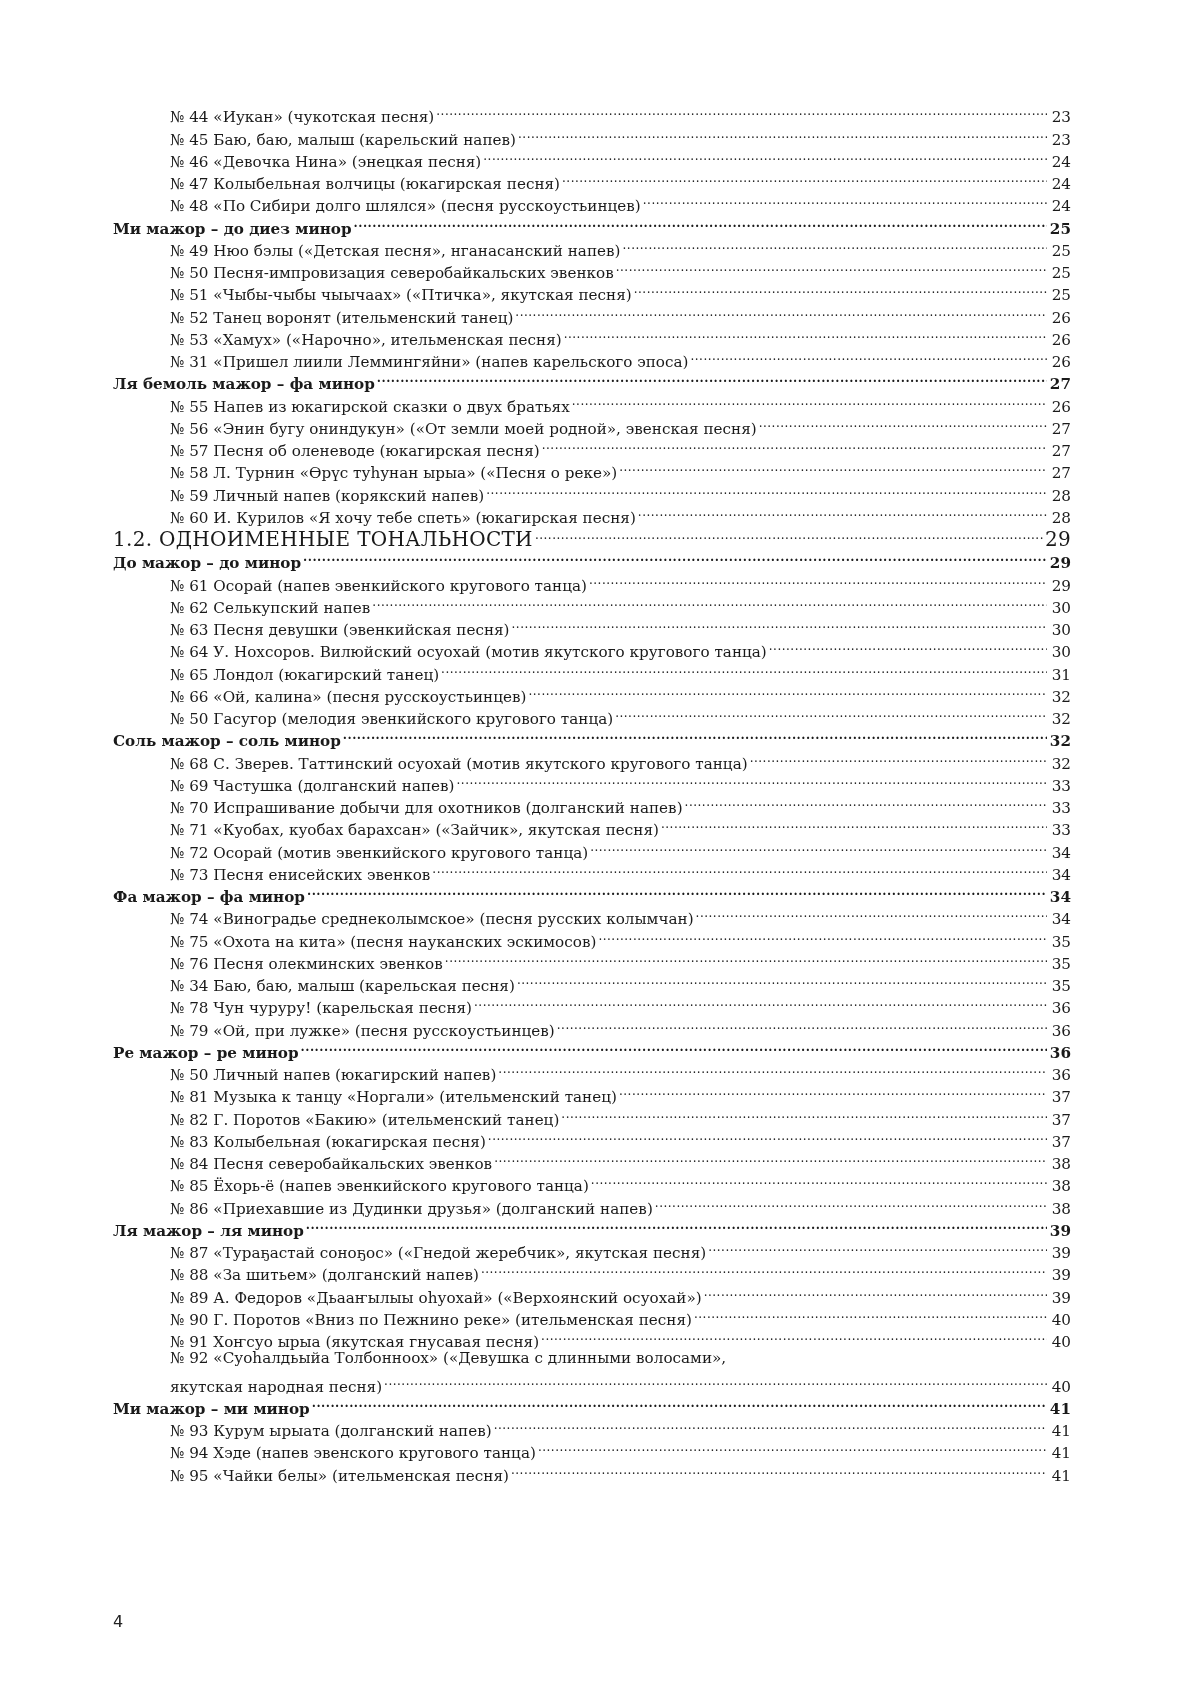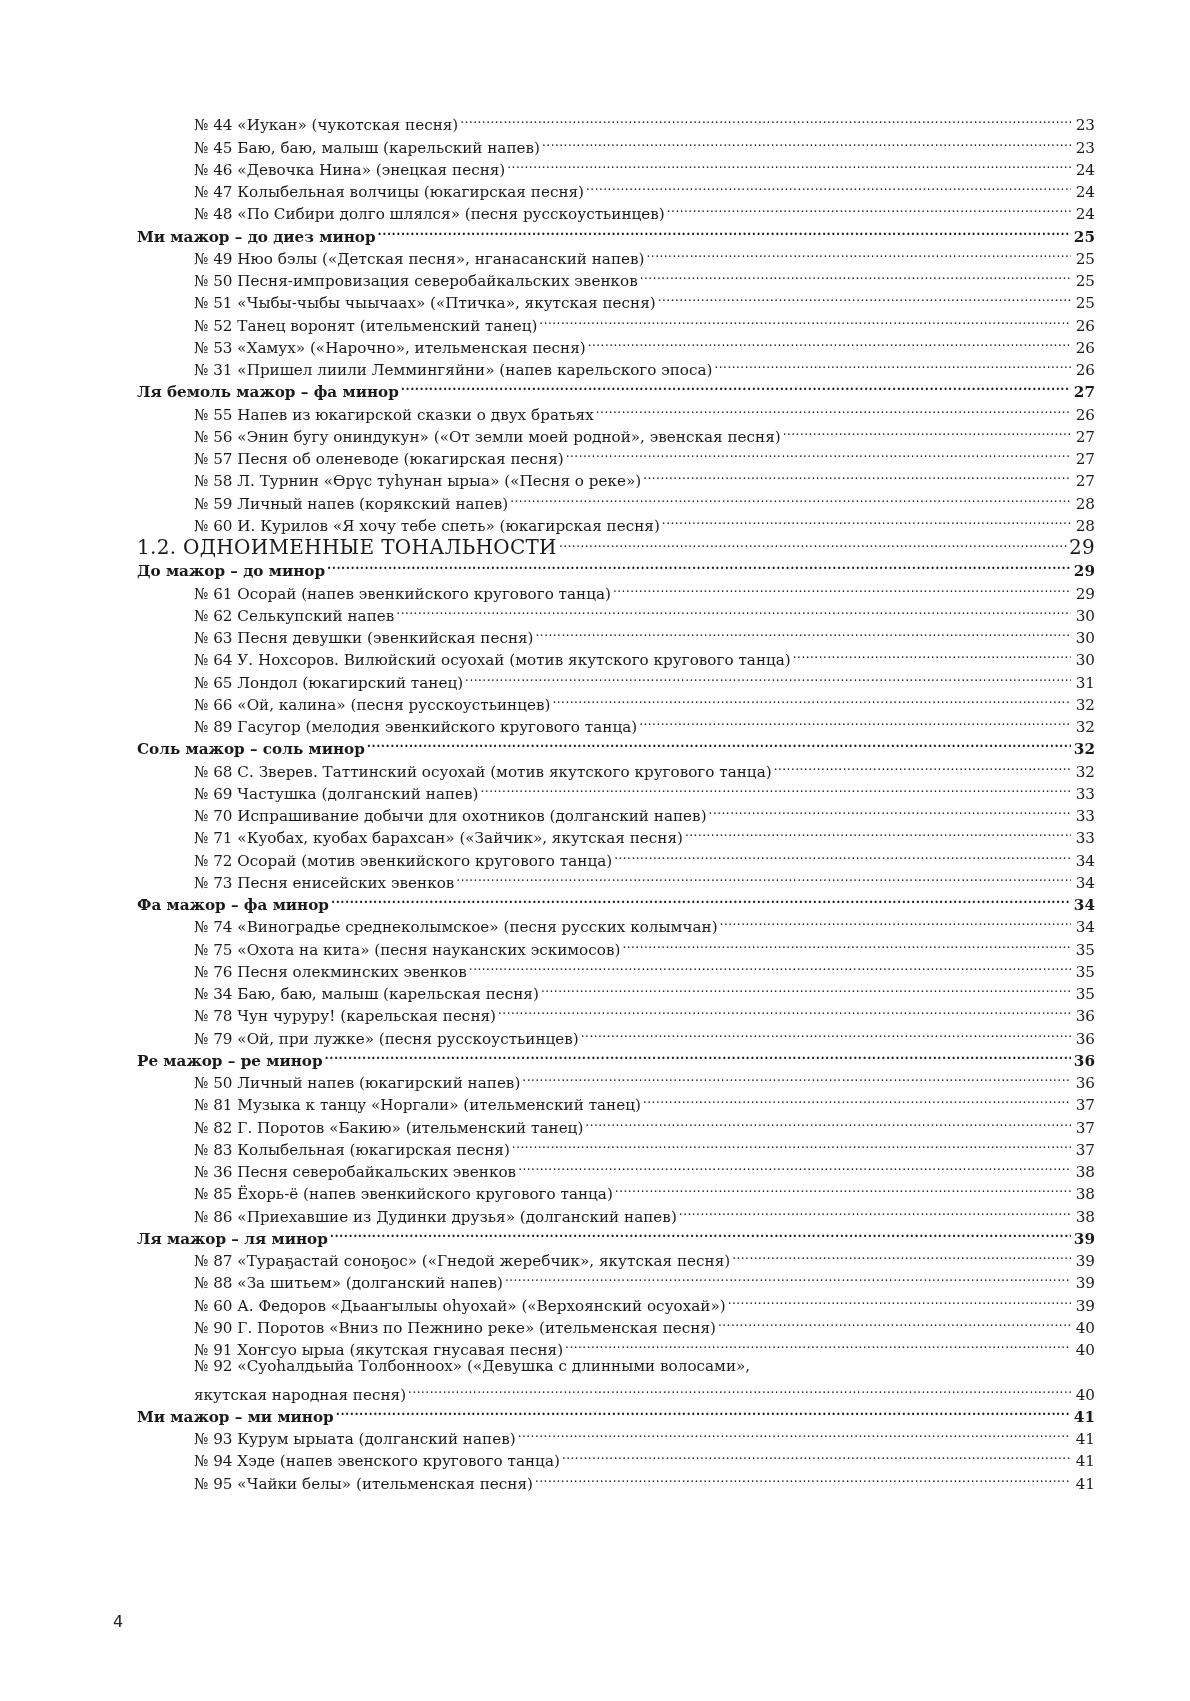--- a/index.html
+++ b/index.html
@@ -1,18 +1,18 @@
 <!DOCTYPE html>
 <html><head>
 <meta charset="utf-8">
 <style>
   html, body { margin: 0; padding: 0; background: #ffffff; }
   body { width: 1190px; height: 1701px; position: relative; overflow: hidden;
          font-family: "DejaVu Serif", "Liberation Serif", serif; color: #1a1a1a; }
-  .toc { position: absolute; left: 113px; top: 108px; width: 958px; margin-left: 24px; }
+  .toc { position: absolute; left: 113px; top: 100px; width: 958px; }
   .row { display: flex; align-items: baseline; height: 22.25px; line-height: 22.25px;
          font-size: 15.2px; white-space: nowrap; }
   .row.item { padding-left: 57px; }
   .row.group { font-weight: bold; }
   .row.section { letter-spacing: 0.3px; font-size: 20px; margin-top: 1px; }
   .row .t { flex: 0 0 auto; }
   .row .d { flex: 1 1 auto; overflow: hidden; margin: 0 2px; position: relative; height: 22.25px; }
   .row .d::after { content: "........................................................................................................................................................................................................................................................................"; position: absolute; left: 0; bottom: 5px; line-height: 1; letter-spacing: 0.5px; font-size: 12px; }
   .row.group .d::after { font-weight: bold; }
   .row .p { flex: 0 0 auto; text-align: right; min-width: 22px; }
@@ -154,21 +154,21 @@
       <span class="t">№ 65 Лондол (юкагирский танец)</span>
       <span class="d"></span>
       <span class="p">31</span>
     </div>
     <div class="row item">
       <span class="t">№ 66 «Ой, калина» (песня русскоустьинцев)</span>
       <span class="d"></span>
       <span class="p">32</span>
     </div>
     <div class="row item">
-      <span class="t">№ 89 Гасугор (мелодия эвенкийского кругового танца)</span>
+      <span class="t">№ 50 Гасугор (мелодия эвенкийского кругового танца)</span>
       <span class="d"></span>
       <span class="p">32</span>
     </div>
     <div class="row group">
       <span class="t">Соль мажор – соль минор</span>
       <span class="d"></span>
       <span class="p">32</span>
     </div>
     <div class="row item">
       <span class="t">№ 68 С. Зверев. Таттинский осуохай (мотив якутского кругового танца)</span>
@@ -254,21 +254,21 @@
       <span class="t">№ 82 Г. Поротов «Бакию» (ительменский танец)</span>
       <span class="d"></span>
       <span class="p">37</span>
     </div>
     <div class="row item">
       <span class="t">№ 83 Колыбельная (юкагирская песня)</span>
       <span class="d"></span>
       <span class="p">37</span>
     </div>
     <div class="row item">
-      <span class="t">№ 36 Песня северобайкальских эвенков</span>
+      <span class="t">№ 84 Песня северобайкальских эвенков</span>
       <span class="d"></span>
       <span class="p">38</span>
     </div>
     <div class="row item">
       <span class="t">№ 85 Ёхорь-ё (напев эвенкийского кругового танца)</span>
       <span class="d"></span>
       <span class="p">38</span>
     </div>
     <div class="row item">
       <span class="t">№ 86 «Приехавшие из Дудинки друзья» (долганский напев)</span>
@@ -284,21 +284,21 @@
       <span class="t">№ 87 «Тураҕастай соноҕос» («Гнедой жеребчик», якутская песня)</span>
       <span class="d"></span>
       <span class="p">39</span>
     </div>
     <div class="row item">
       <span class="t">№ 88 «За шитьем» (долганский напев)</span>
       <span class="d"></span>
       <span class="p">39</span>
     </div>
     <div class="row item">
-      <span class="t">№ 60 А. Федоров «Дьааҥылыы оһуохай» («Верхоянский осуохай»)</span>
+      <span class="t">№ 89 А. Федоров «Дьааҥылыы оһуохай» («Верхоянский осуохай»)</span>
       <span class="d"></span>
       <span class="p">39</span>
     </div>
     <div class="row item">
       <span class="t">№ 90 Г. Поротов «Вниз по Пежнино реке» (ительменская песня)</span>
       <span class="d"></span>
       <span class="p">40</span>
     </div>
     <div class="row item">
       <span class="t">№ 91 Хоҥсуо ырыа (якутская гнусавая песня)</span>

